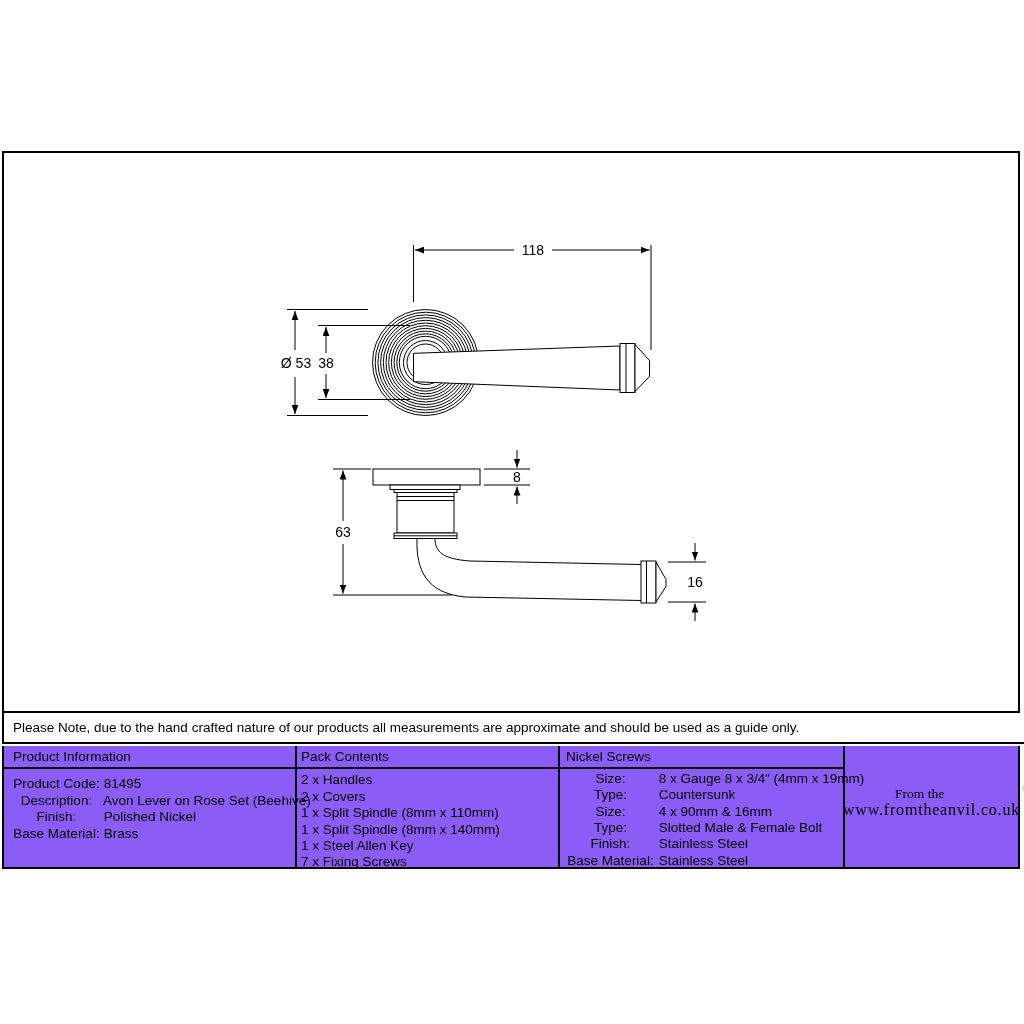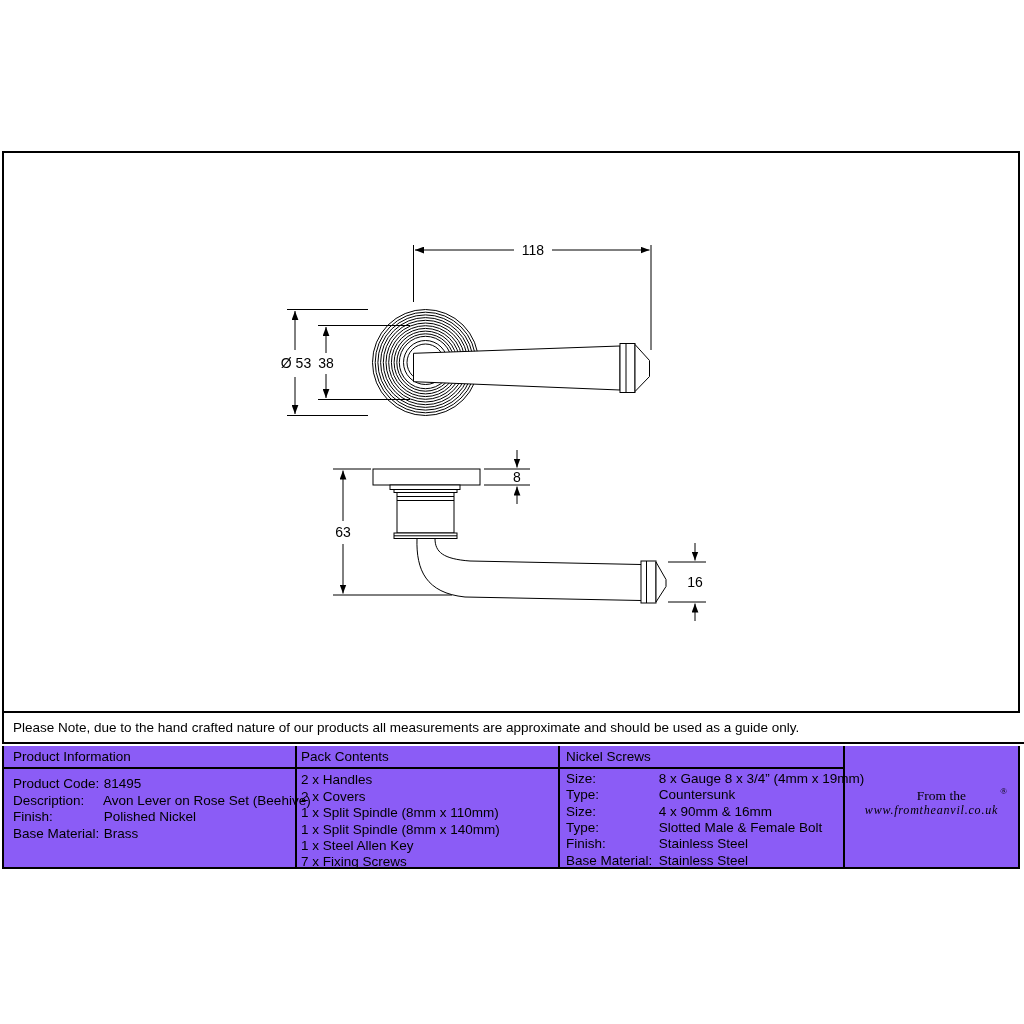--- a/index.html
+++ b/index.html
@@ -1,18 +1,18 @@
 <!DOCTYPE html>
 <html><head>
 <meta charset="utf-8">
 <style>
   html,body { margin:0; padding:0; background:#fff; }
   .sheet {
     position:relative; width:1024px; height:1024px; background:#fff;
-    font-family:"Liberation Sans", sans-serif; color:#000; overflow:hidden;
+    font-family:"Liberation Sans", sans-serif; color:#000; overflow:hidden;text-align:center;
   }
   .box-drawing {
     position:absolute; left:2px; top:151px; width:1014px; height:558px;
     border:2px solid #000; background:#fff;
   }
   .drawing-svg { position:absolute; left:0; top:0; }
   .box-note {
     position:absolute; left:2px; top:713px; width:1014px; height:29px;
     border:2px solid #000; border-top:none; background:#fff;padding-left:40px;
   }
@@ -37,21 +37,21 @@
   .brand-rest {
     font-family:"Liberation Serif", serif; font-weight:700; font-size:38px;
     line-height:0.78; letter-spacing:1px;
   }
   .logo-prefix {
     position:absolute; left:52px; top:-8px;
     font-family:"Liberation Serif", serif; font-size:13.5px; white-space:nowrap;
   }
   .logo-reg { position:absolute; right:-9px; top:-10px; font-size:9px; font-family:"Liberation Serif", serif; }
   .logo-site {
-    font-family:"Liberation Serif", serif; font-style:italic; font-size:12px;
+    font-family:"Liberation Serif", serif; font-size:16px;
     letter-spacing:0.8px; margin-top:7px; white-space:nowrap;
   }
   svg text {
     font-family:"Liberation Sans", sans-serif; font-size:14px; fill:#000;
   }
 </style>
 </head>
 <body>
 
 <div class="sheet">

